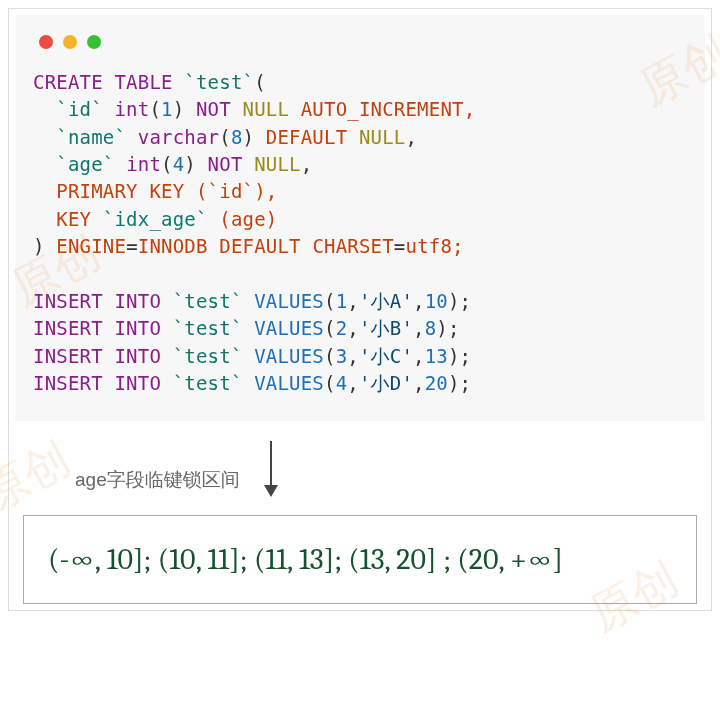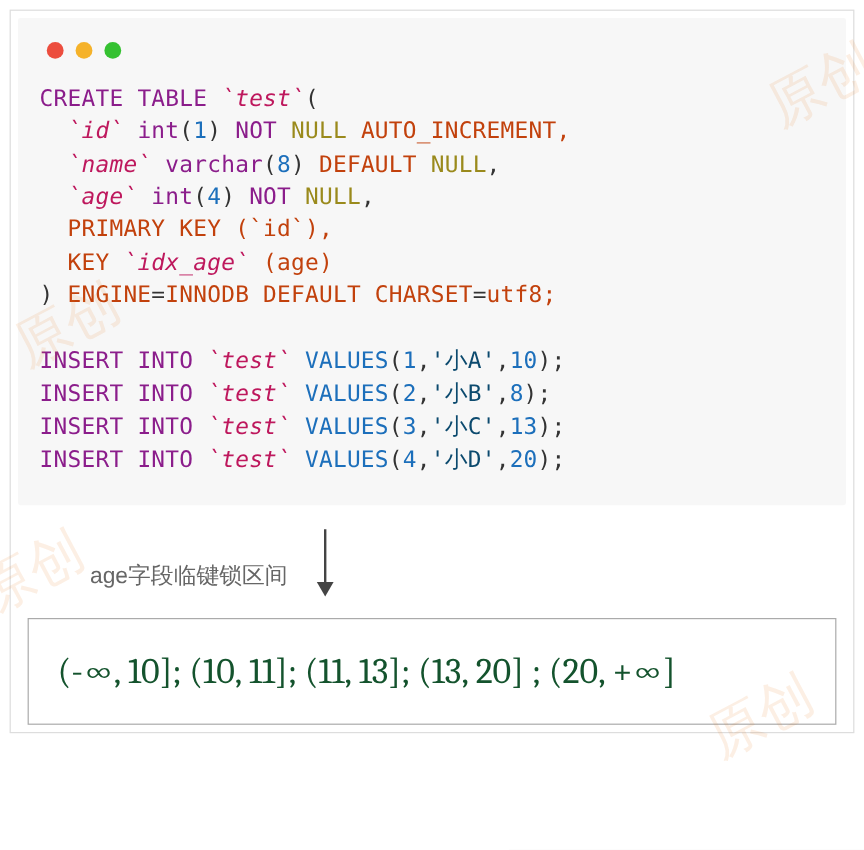--- a/index.html
+++ b/index.html
@@ -39,21 +39,21 @@
       font-size: 19px;
       line-height: 1.44;
       white-space: pre;
       color: #333;
       letter-spacing: 0.2px;
     }
     .kw { color: #8b1d8b; } 
     .num { color: #1c6fbb; } 
     .nil { color: #9a8a1c; } 
     .def { color: #c2410c; }
-    .tick { color: #be185d; font-style: italic; }
+    .tick { color: #0f766e; }
     .fn { color: #1c6fbb; } 
     .str { color: #0c4a6e; }
     .paren { color: #333; }
 
     .arrow-area {
       display: flex;
       align-items: flex-end;
       gap: 16px;
       padding: 18px 8px 6px 60px;
     }

